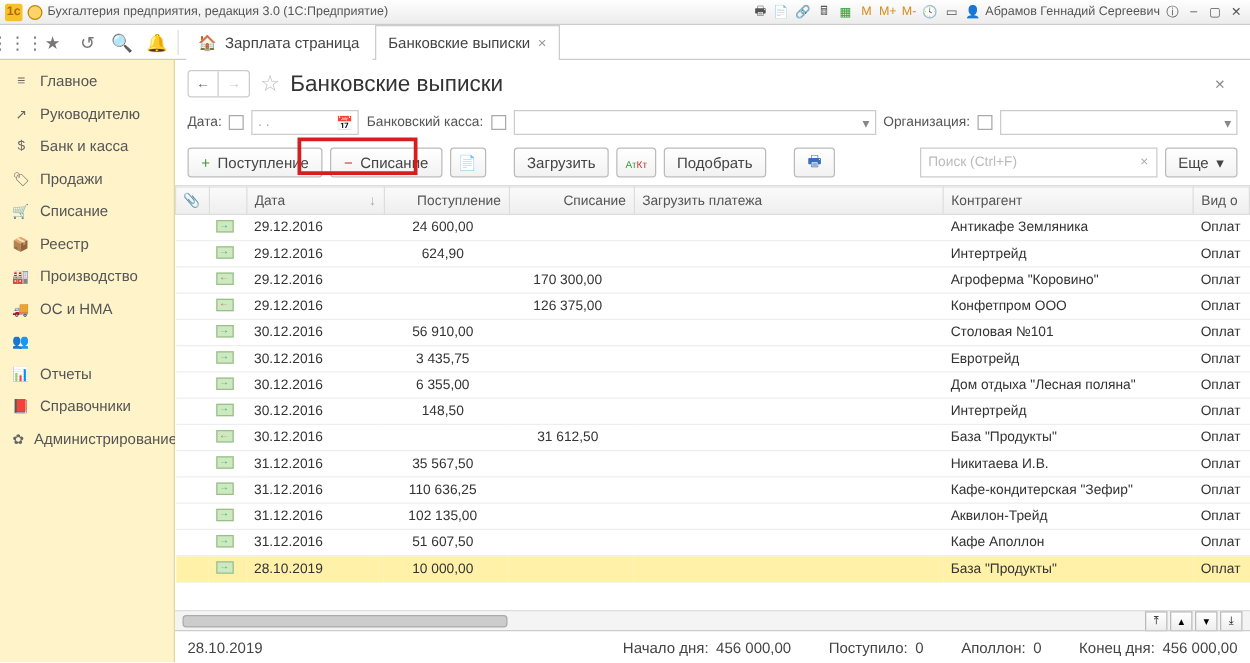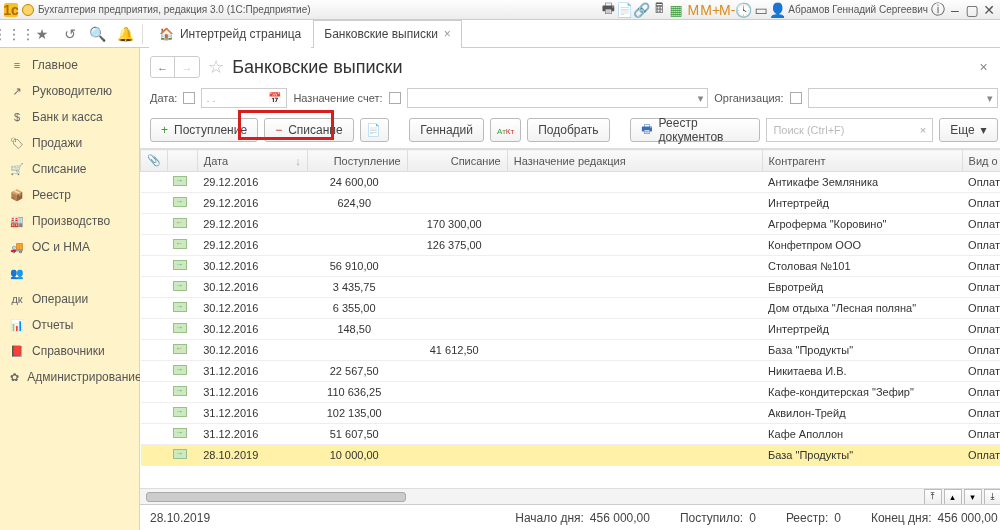--- a/index.html
+++ b/index.html
@@ -2,21 +2,21 @@
 <html><head>
 <meta charset="utf-8">
 <style>
 * { box-sizing: border-box; margin: 0; padding: 0; font-family: Arial, sans-serif; }
 body { font-size: 11px; background: #fff; overflow: hidden; }
 
 
 .title-bar { height: 20px; background: linear-gradient(#fefefe,#ececec); border-bottom: 1px solid #ccc; display: flex; align-items: center; padding: 0 4px; color: #555; font-size: 10px; }
 .title-bar .tb-left { display: flex; align-items: center; gap: 4px; }
 .title-bar .tb-right { margin-left: auto; display: flex; align-items: center; gap: 3px; }
-.tb-ico { width: 14px; height: 14px; display: inline-flex; align-items: center; justify-content: center; font-size: 14px; }
+.tb-ico { width: 14px; height: 14px; display: inline-flex; align-items: center; justify-content: center; font-size: 10px; }
 .yellow-sq { background: #f7c12c; border-radius: 2px; width: 14px; height: 14px; font-weight: bold; color: #b36b00; }
 .drop-circle { background: #ffd36b; border: 1px solid #b98b00; border-radius: 50%; width: 12px; height: 12px; }
 
 
 .toolbar { height: 28px; border-bottom: 1px solid #ccc; display: flex; align-items: center; }
 .tb-btn { width: 28px; height: 28px; display: inline-flex; align-items: center; justify-content: center; color: #777; font-size: 14px; }
 .tb-sep { width: 1px; height: 20px; background: #ddd; margin: 0 2px; }
 
 
 .layout { display: flex; height: calc(530px - 20px - 28px); }
@@ -115,21 +115,21 @@
 <div class="toolbar">
   <span class="tb-btn">⋮⋮⋮</span>
   <span class="tb-btn">★</span>
   <span class="tb-btn">↺</span>
   <span class="tb-btn">🔍</span>
   <span class="tb-btn">🔔</span>
   <span class="tb-sep"></span>
   <div class="tabs">
     <div class="tab home">
       <span>🏠</span>
-      <span>Интертрейд страница</span>
+      <span>Зарплата страница</span>
     </div>
     <div class="tab">
       <span>Банковские выписки</span>
       <span style="color:#999;">×</span>
     </div>
   </div>
 </div>
 
 <div class="layout">
 
@@ -161,24 +161,20 @@
     <div class="side-item">
         <span class="si-ico">🏭</span>
         <span>Производство</span>
       </div>
     <div class="side-item">
         <span class="si-ico">🚚</span>
         <span>ОС и НМА</span>
       </div>
     <div class="side-item">
         <span class="si-ico">👥</span>
-      </div>
-    <div class="side-item">
-        <span class="si-ico">дк</span>
-        <span>Операции</span>
       </div>
     <div class="side-item">
         <span class="si-ico">📊</span>
         <span>Отчеты</span>
       </div>
     <div class="side-item">
         <span class="si-ico">📕</span>
         <span>Справочники</span>
       </div>
     <div class="side-item">
@@ -198,21 +194,21 @@
       <span class="close-x">×</span>
     </div>
 
     <div class="filter-row">
       <span class="fld-lbl">Дата:</span>
       <span class="chk"></span>
       <div class="date-box">
           <span>. .</span>
           <span>📅</span>
         </div>
-      <span class="fld-lbl">Назначение счет:</span>
+      <span class="fld-lbl">Банковский касса:</span>
       <span class="chk"></span>
       <div class="sel-box flex1">
           <span class="dd">▾</span>
         </div>
       <span class="fld-lbl">Организация:</span>
       <span class="chk"></span>
       <div class="sel-box" style="width:190px;">
           <span class="dd">▾</span>
         </div>
     </div>
@@ -225,53 +221,52 @@
       <div class="btn">
           <span class="red">−</span>
           <span>Списание</span>
         </div>
       <div class="red-box" style="left:98px; top:-2px; width:96px; height:30px;"></div>
       <div class="btn icon-only">
           <span class="green">📄</span>
         </div>
       <div style="width:10px;"></div>
       <div class="btn">
-          <span>Геннадий</span>
+          <span>Загрузить</span>
         </div>
       <div class="btn icon-only">
           <span><span class="green" style="font-size:8px;">Ат</span><span class="red" style="font-size:8px;">Кт</span></span>
         </div>
       <div class="btn">
           <span>Подобрать</span>
         </div>
       <div style="width:10px;"></div>
       <div class="btn">
           <span class="blue">🖶</span>
-          <span>Реестр документов</span>
         </div>
       <div class="srch-box">
           <span>Поиск (Ctrl+F)</span>
           <span style="color:#aaa;">×</span>
         </div>
       <div class="btn">
           <span>Еще</span>
           <span>▾</span>
         </div>
     </div>
 
     <div class="tbl-wrap">
       <table class="tbl">
         <thead>
           <tr>
             <th style="width:24px;">📎</th>
             <th style="width:30px;"></th>
             <th style="width:110px;"><span>Дата</span> <span style="float:right;color:#aaa;">↓</span></th>
             <th style="width:100px;text-align:right;">Поступление</th>
             <th style="width:100px;text-align:right;">Списание</th>
-            <th>Назначение редакция</th>
+            <th>Загрузить платежа</th>
             <th style="width:200px;">Контрагент</th>
             <th style="width:45px;">Вид о</th>
           </tr>
         </thead>
         <tbody id="tbody">
             <tr>
               <td></td>
               <td><span class="doc-ico in"></span></td>
               <td>29.12.2016</td>
               <td class="rn">24 600,00</td>
@@ -348,30 +343,30 @@
               <td class="rn"></td>
               <td></td>
               <td>Интертрейд</td>
               <td>Оплат</td>
             </tr>
             <tr>
               <td></td>
               <td><span class="doc-ico out"></span></td>
               <td>30.12.2016</td>
               <td class="rn"></td>
-              <td class="rn">41 612,50</td>
+              <td class="rn">31 612,50</td>
               <td></td>
               <td>База "Продукты"</td>
               <td>Оплат</td>
             </tr>
             <tr>
               <td></td>
               <td><span class="doc-ico in"></span></td>
               <td>31.12.2016</td>
-              <td class="rn">22 567,50</td>
+              <td class="rn">35 567,50</td>
               <td class="rn"></td>
               <td></td>
               <td>Никитаева И.В.</td>
               <td>Оплат</td>
             </tr>
             <tr>
               <td></td>
               <td><span class="doc-ico in"></span></td>
               <td>31.12.2016</td>
               <td class="rn">110 636,25</td>
@@ -428,21 +423,21 @@
       <span>28.10.2019</span>
       <div class="grp" style="margin-left:auto;">
         <span>Начало дня:</span>
         <span>456 000,00</span>
       </div>
       <div class="grp">
         <span>Поступило:</span>
         <span>0</span>
       </div>
       <div class="grp">
-        <span>Реестр:</span>
+        <span>Аполлон:</span>
         <span>0</span>
       </div>
       <div class="grp">
         <span>Конец дня:</span>
         <span>456 000,00</span>
       </div>
     </div>
   </div>
 </div>
 

